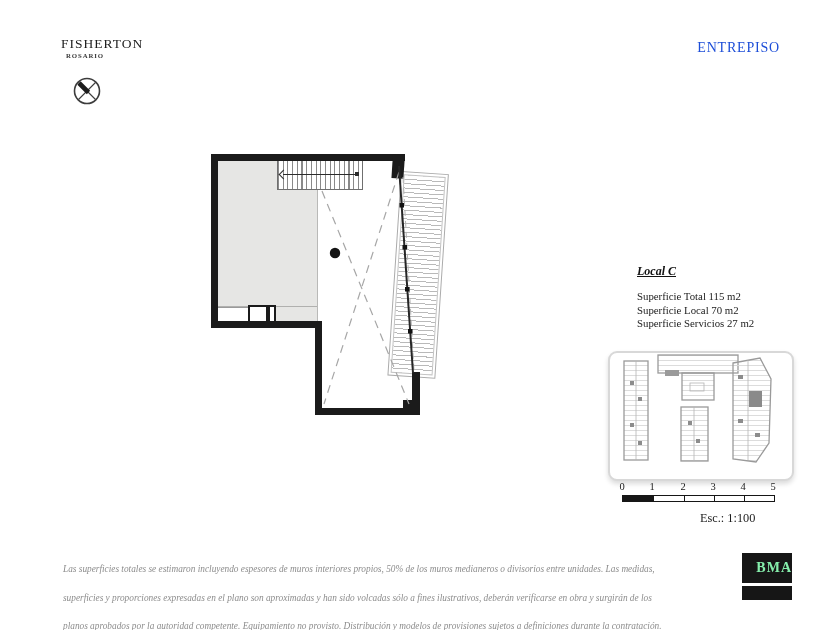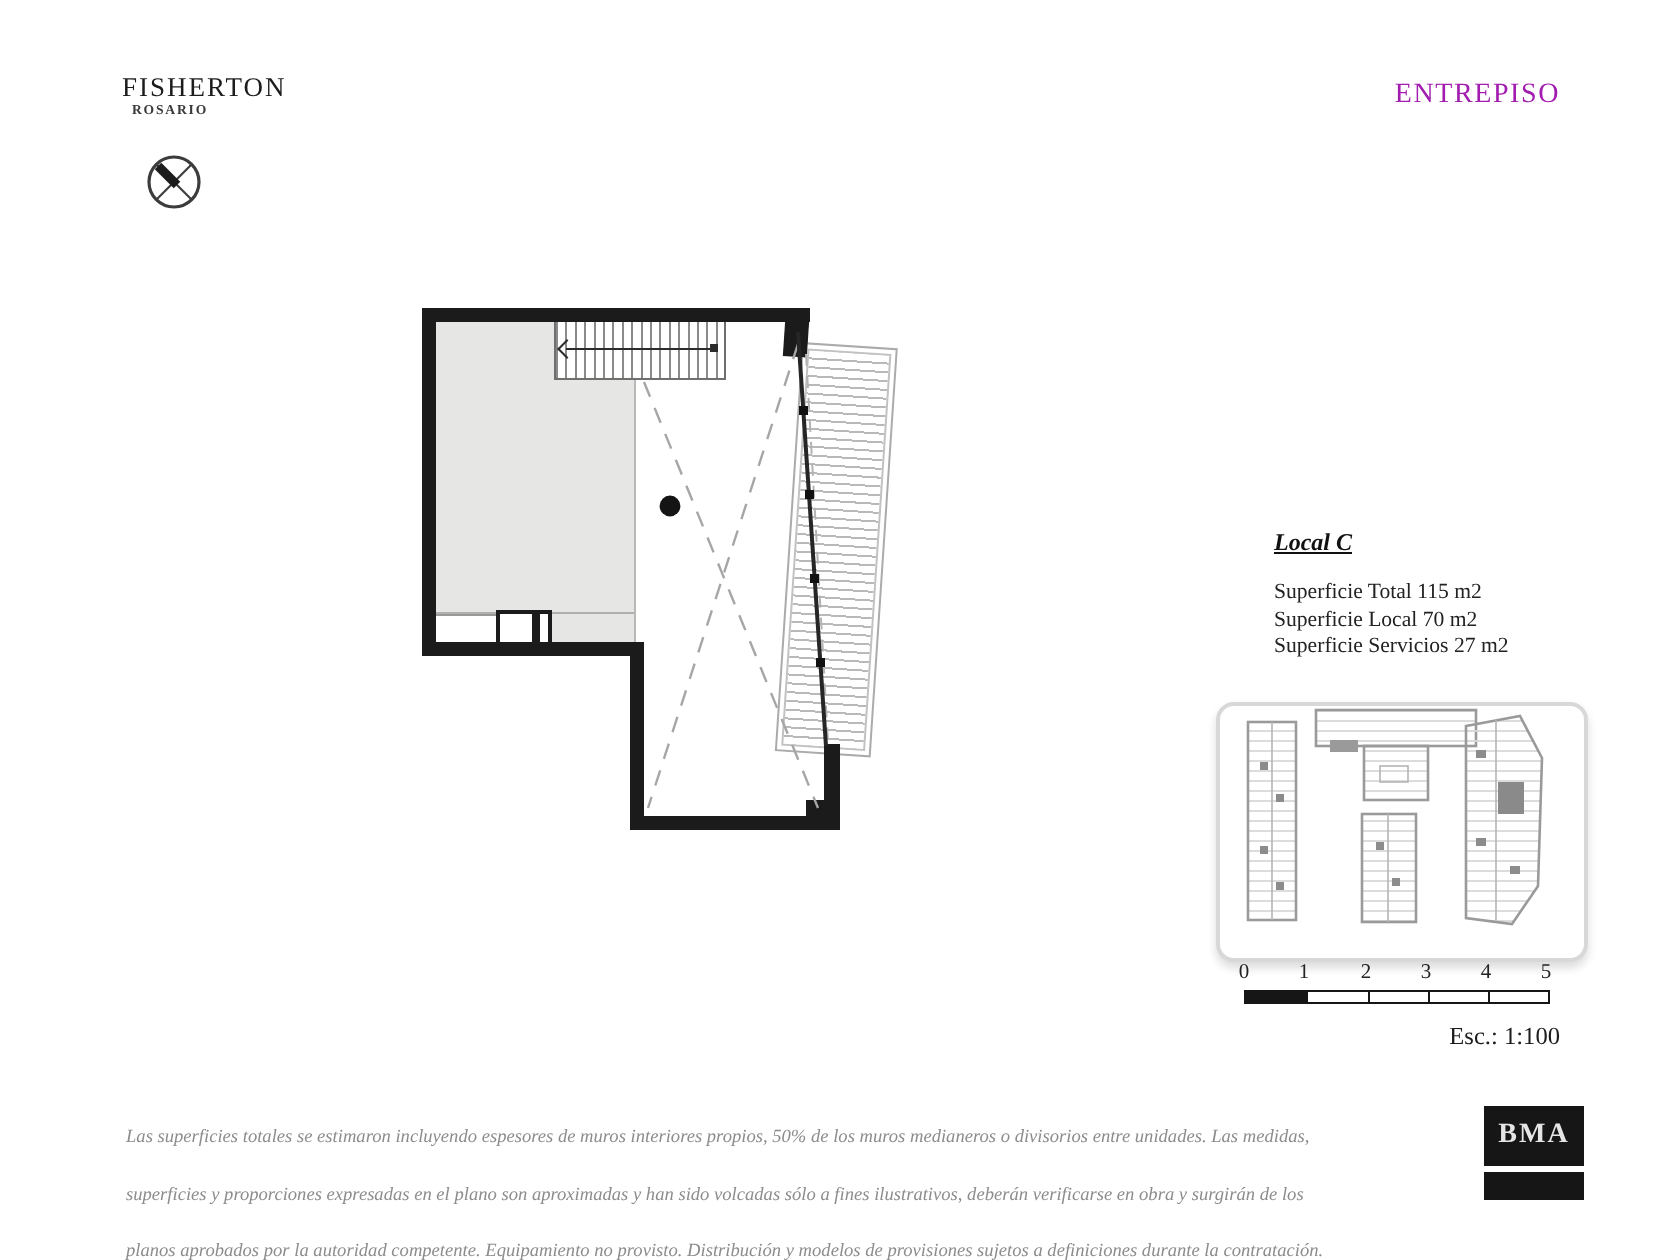--- a/index.html
+++ b/index.html
@@ -3,21 +3,21 @@
 <meta charset="utf-8">
 <style>
   html,body{margin:0;padding:0;background:#ffffff;}
   .canvas{position:relative;width:840px;height:630px;background:#fff;overflow:hidden;
           font-family:Liberation Serif, serif;color:#1f1f1f;}
   .abs{position:absolute;}
 
   
   .brand-title{left:61px;top:36px;font-size:13.5px;letter-spacing:1px;color:#1c1c1c;}
   .brand-sub{left:66px;top:52px;font-size:6.8px;font-weight:bold;letter-spacing:.9px;color:#3a3a3a;}
-  .plan-title{left:690px;top:40px;width:90px;text-align:right;font-size:14px;letter-spacing:.8px;color:#a21caf;}
+  .plan-title{left:690px;top:40px;width:90px;text-align:right;font-size:14px;letter-spacing:.8px;color:#1d4ed8;}
 
   
   .wall{position:absolute;background:#1b1b1b;}
   .slab{left:218px;top:161px;width:99px;height:160px;background:#e6e6e4;border-right:1px solid #b9b9b7;}
   .slab-line{left:218px;top:306px;width:99px;height:1px;background:#b0b0ae;}
   .box-a{left:218px;top:307px;width:30px;height:14px;background:#fff;border-top:1px solid #9a9a9a;}
   .box-b{left:248px;top:305px;width:16px;height:16px;background:#fff;border:2px solid #1b1b1b;}
   .box-c{left:268px;top:305px;width:4px;height:16px;background:#fff;border:2px solid #1b1b1b;}
 
   .stair{left:277px;top:160px;width:84px;height:28px;background:#fff;border:1px solid #6f6f6f;
@@ -52,30 +52,30 @@
   
   .keyplan{left:608px;top:351px;width:182px;height:126px;background:#fff;border:2px solid #d8d8d8;
            border-radius:9px;box-shadow:0 3px 5px rgba(0,0,0,.14);}
 
   
   .scalebar{left:622px;top:481px;width:153px;height:24px;}
   .scale-num{position:absolute;top:0;transform:translateX(-50%);font-size:10.5px;color:#222;}
   .scale-rule{position:absolute;left:0;top:14px;width:151px;height:5px;border:1px solid #161616;background:#fff;}
   .scale-fill{position:absolute;left:0;top:0;width:30px;height:5px;background:#161616;}
   .scale-tick{position:absolute;top:0;width:1px;height:5px;background:#161616;}
-  .scale-caption{left:700px;top:511px;width:80px;text-align:right;font-size:12.3px;color:#1c1c1c;}
+  .scale-caption{left:700px;top:511px;width:80px;font-size:12.3px;color:#1c1c1c;}
 
   
   .disclaimer{left:63px;top:547px;width:620px;font-style:italic;font-size:9.3px;
               line-height:12.6px;color:#8c8c8c;}
   .disclaimer div{white-space:nowrap;margin-top:16px;}
 
   
   .logo{left:742px;top:553px;width:50px;height:47px;background:#161616;}
-  .logo-text{position:absolute;left:0;right:0;top:7px;text-align:center;color:#e5e5e5;
+  .logo-text{position:absolute;left:0;right:0;top:7px;text-align:right;color:#86efac;
              font-weight:bold;font-size:14px;letter-spacing:1px;}
   .logo-divider{position:absolute;left:0;right:0;top:30px;height:2.5px;background:#fff;}
 </style>
 </head>
 <body>
 
 <div class="canvas">
 
   <div class="abs brand-title">FISHERTON</div>
   <div class="abs brand-sub">ROSARIO</div>

